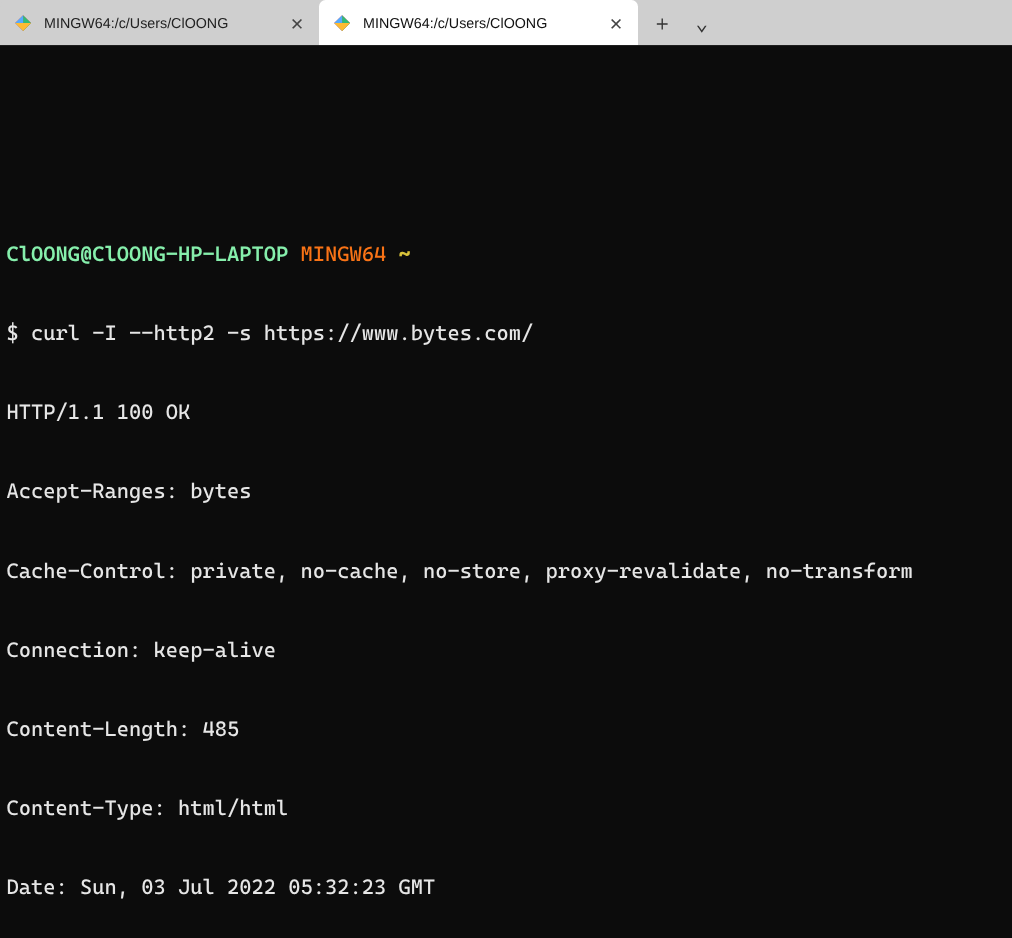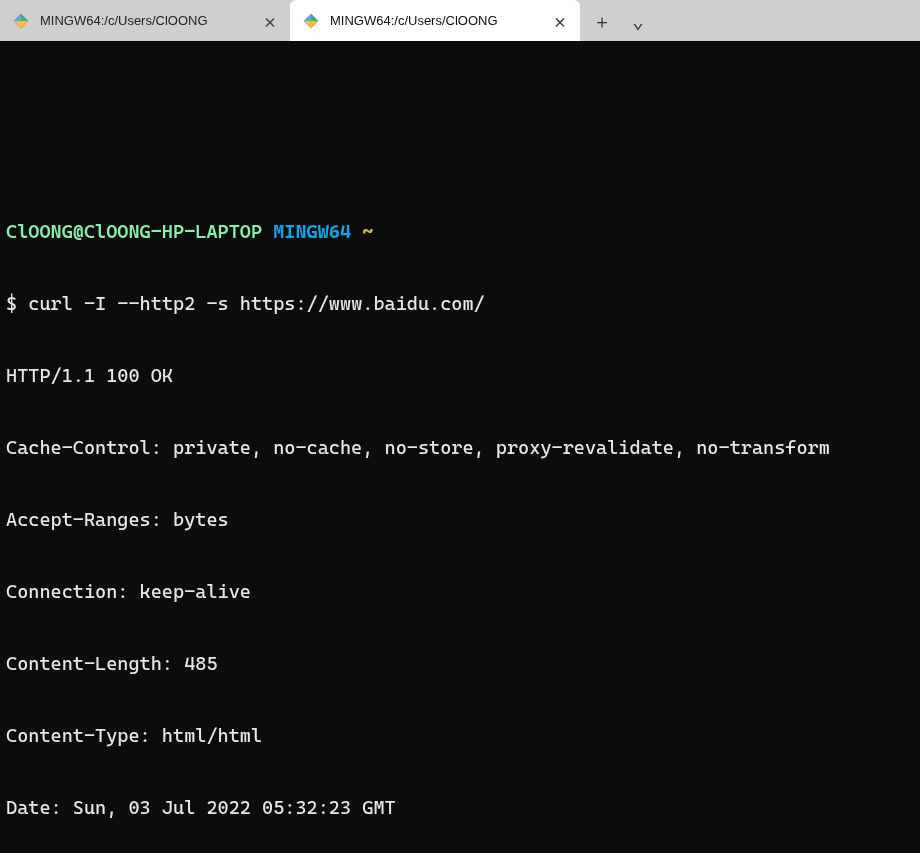--- a/index.html
+++ b/index.html
@@ -58,21 +58,21 @@
     color: #333; border-radius: 4px;
   }
 
   
   .terminal {
     padding: 10px 6px 6px 6px;
     white-space: pre;
     letter-spacing: 0;
   }
   .c-green  { color: #86efac; font-weight: 600; }
-  .c-purple { color: #0ea5e9; font-weight: 700; }
+  .c-purple { color: #f97316; font-weight: 400; }
   .c-gold   { color: #d8c23a; font-weight: 600; }
   .c-cmd    { color: #e6e6e6; }
   .c-hdr    { color: #e6e6e6; }
 
   .blank-line { height: 24px; }
 
   .prompt-line { display: block; }
 </style>
 </head>
 <body>
@@ -108,24 +108,24 @@
     <div class="tabbar-btn">＋</div>
     <div class="tabbar-btn">⌄</div>
   </div>
 </div>
 
 <div class="terminal">
   <div class="blank-line"></div>
 
   
   <span class="prompt-line"><span class="c-green">ClOONG@ClOONG-HP-LAPTOP</span> <span class="c-purple">MINGW64</span> <span class="c-gold">~</span></span>
-  <span class="prompt-line"><span class="c-cmd">$</span> <span class="c-cmd">curl -I --http2 -s https://www.baidu.com/</span></span>
+  <span class="prompt-line"><span class="c-cmd">$</span> <span class="c-cmd">curl -I --http2 -s https://www.bytes.com/</span></span>
   <span class="prompt-line c-hdr">HTTP/1.1 100 OK</span>
+  <span class="prompt-line c-hdr">Accept-Ranges: bytes</span>
   <span class="prompt-line c-hdr">Cache-Control: private, no-cache, no-store, proxy-revalidate, no-transform</span>
-  <span class="prompt-line c-hdr">Accept-Ranges: bytes</span>
   <span class="prompt-line c-hdr">Connection: keep-alive</span>
   <span class="prompt-line c-hdr">Content-Length: 485</span>
   <span class="prompt-line c-hdr">Content-Type: html/html</span>
   <span class="prompt-line c-hdr">Date: Sun, 03 Jul 2022 05:32:23 GMT</span>
   
   
   
   
 
   

